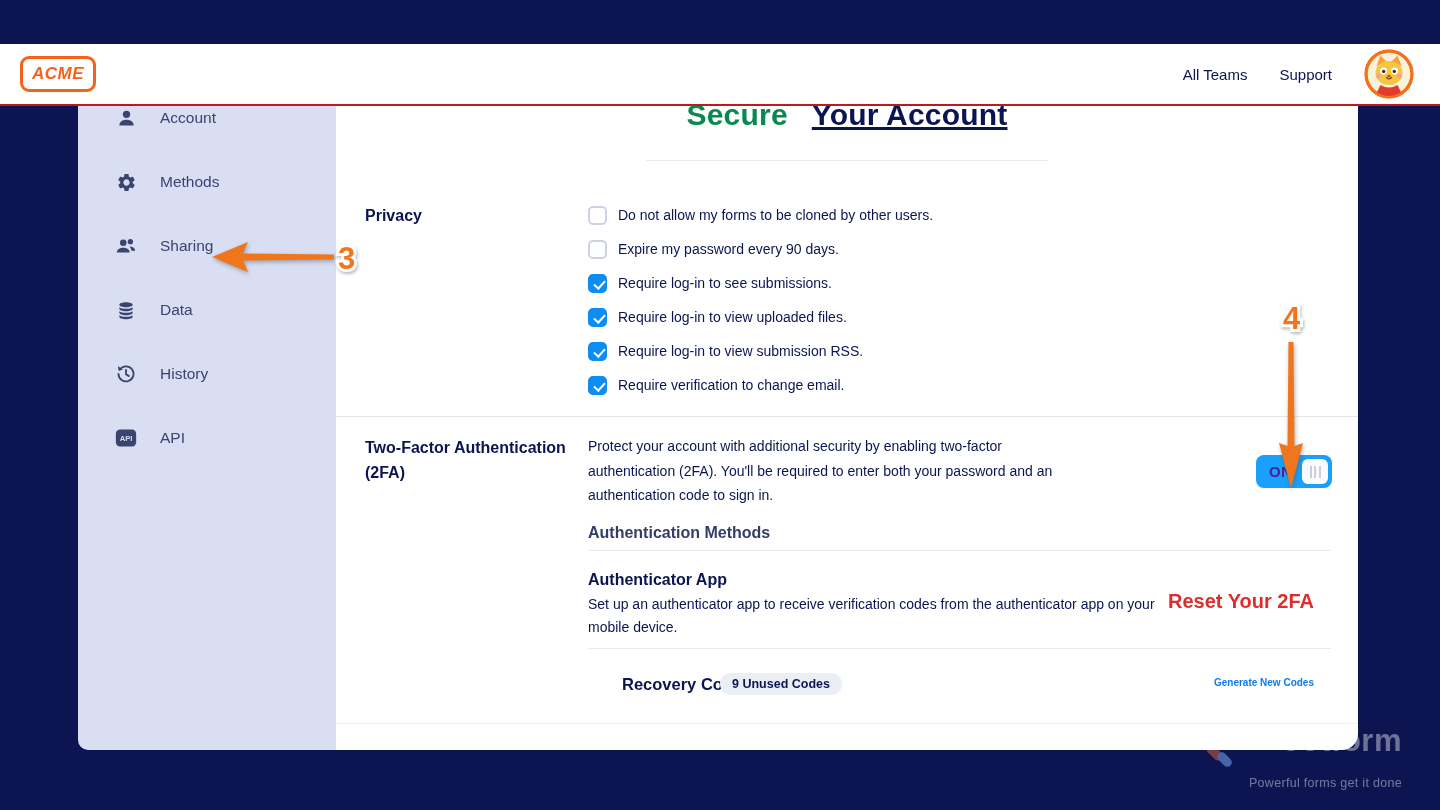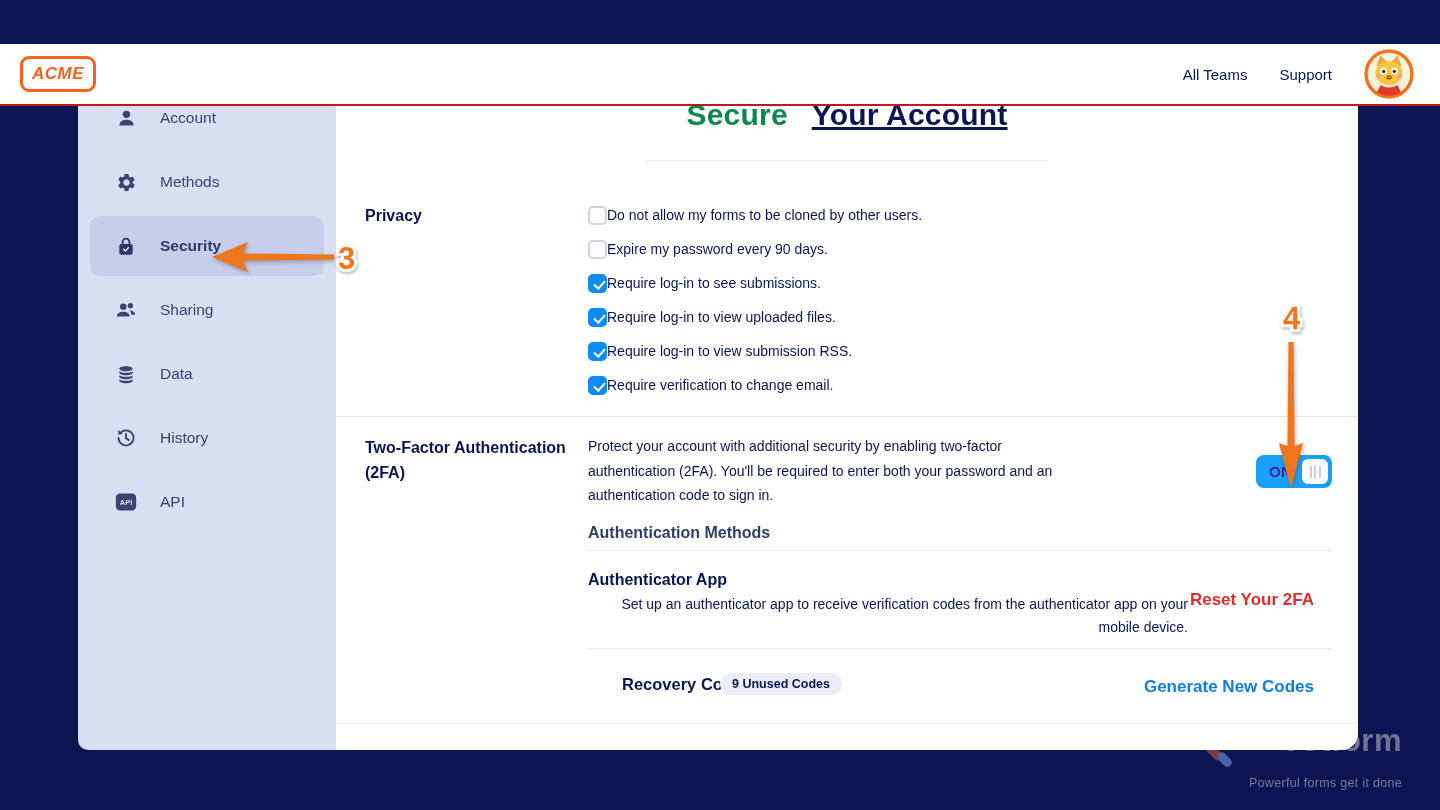--- a/index.html
+++ b/index.html
@@ -35,21 +35,21 @@
   .page-title { position:absolute; top:26px; left:0; width:100%; text-align:center;
                 font-size:30px; font-weight:700; color:#0a1551; letter-spacing:.2px; }
   .page-title .hl { color:#078950; }
   .page-title .rest { margin-left:24px;text-decoration:underline; }
   .title-divider { position:absolute; top:88px; left:310px; width:402px; height:1px; background:#ebebee; }
 
   .row-label { position:absolute; left:29px; width:222px; font-size:16px; font-weight:700;
                color:#0a1551; line-height:25px; }
   .privacy-label { top:131px; }
   .cb-list { position:absolute; left:252px; top:131px; display:flex; flex-direction:column; gap:10px; }
-  .cb-row { display:flex; align-items:center; height:24px; cursor:pointer; }
+  .cb-row { display:flex; align-items:center; height:24px; gap:11px; cursor:pointer; }
   .cb { width:19px; height:19px; border:2px solid #ccd3e2; border-radius:5px; background:#fff; position:relative; }
   .cb.checked { background:#0d8cf2; border-color:#0d8cf2; }
   .cb.checked::after { content:""; position:absolute; left:5.5px; top:2px; width:5px; height:9px;
                        border:solid #fff; border-width:0 2.5px 2.5px 0; transform:rotate(42deg); }
   .cb-text { font-size:14px; color:#0a1551; }
 
   .hr-full { position:absolute; left:0; width:100%; height:1px; background:#e3e5ea; }
   .hr-inner { position:absolute; left:252px; width:743px; height:1px; background:#e7e9ee; }
 
   .twofa-label { top:363px; }
@@ -59,28 +59,28 @@
             border-radius:8px; display:flex; align-items:center; cursor:pointer; }
   .toggle .on { color:#4c1d95; font-weight:700; font-size:15px; margin-left:13px; letter-spacing:.3px; }
   .toggle .knob { margin-left:auto; margin-right:4px; width:26px; height:25px; background:#fbfbfc;
                   border-radius:6px; display:flex; align-items:center; justify-content:center; gap:2.5px; }
   .toggle .knob i { display:block; width:2px; height:12px; background:#c9cfdd; }
 
   .methods-heading { position:absolute; left:252px; top:452px; font-size:16px; font-weight:700; color:#343c6a; }
 
   .auth-title { position:absolute; left:252px; top:499px; font-size:16px; font-weight:700; color:#0a1551; }
   .auth-desc { position:absolute; left:252px; top:521px; width:600px; font-size:14px;
-               line-height:23px; color:#0a1551;text-align:right; }
-  .reset-link { position:absolute; right:44px; top:518px; font-size:17px; font-weight:700;
+               line-height:23px; color:#0a1551; }
+  .reset-link { position:absolute; right:44px; top:518px; font-size:20px; font-weight:700;
                 color:#df2c2c; cursor:pointer; }
 
   .recovery-title { position:absolute; left:252px; top:603px; font-size:16.5px; font-weight:700; color:#0a1551;margin-left:34px; }
   .recovery-badge { position:absolute; left:384px; top:601px; background:#eceef6; color:#0a1551;
                     font-size:12.5px; font-weight:600; border-radius:12px; padding:4px 12px; }
-  .generate-link { position:absolute; right:44px; top:605px; font-size:17px; font-weight:700;
+  .generate-link { position:absolute; right:44px; top:605px; font-size:10px; font-weight:700;
                    color:#0d7ce8; cursor:pointer; }
 
   
   .ann { position:absolute; z-index:9; pointer-events:none; }
   .ann svg { overflow:visible; }
   .ann-shape { filter:drop-shadow(1px 2px 2px rgba(80,80,80,.45)); }
   .ann-num { font-family:"Liberation Sans", sans-serif; font-size:31px; font-weight:700;
              fill:#f5731d; stroke:#ffffff; stroke-width:6px; paint-order:stroke;
              filter:drop-shadow(1px 2px 1.5px rgba(120,120,120,.5)); }
 
@@ -141,29 +141,20 @@
 
     <div class="side-item">
       <span class="side-icon">
         <svg width="21" height="21" viewBox="0 0 24 24" fill="#3b4370">
           <path d="M19.14 12.94c.04-.3.06-.61.06-.94s-.02-.64-.07-.94l2.03-1.58c.18-.14.23-.41.12-.61l-1.92-3.32c-.12-.22-.37-.29-.59-.22l-2.39.96c-.5-.38-1.03-.7-1.62-.94l-.36-2.54c-.04-.24-.24-.41-.48-.41h-3.84c-.24 0-.43.17-.47.41l-.36 2.54c-.59.24-1.13.57-1.62.94l-2.39-.96c-.22-.08-.47 0-.59.22L2.74 8.87c-.12.21-.08.47.12.61l2.03 1.58c-.05.3-.09.63-.09.94s.02.64.07.94l-2.03 1.58c-.18.14-.23.41-.12.61l1.92 3.32c.12.22.37.29.59.22l2.39-.96c.5.38 1.03.7 1.62.94l.36 2.54c.05.24.24.41.48.41h3.84c.24 0 .44-.17.47-.41l.36-2.54c.59-.24 1.13-.56 1.62-.94l2.39.96c.22.08.47 0 .59-.22l1.92-3.32c.12-.22.07-.47-.12-.61l-2.01-1.58zM12 15.6c-1.98 0-3.6-1.62-3.6-3.6s1.62-3.6 3.6-3.6 3.6 1.62 3.6 3.6-1.62 3.6-3.6 3.6z"></path>
         </svg>
       </span>
       <span class="label">Methods</span>
     </div>
 
-    <div class="side-item active">
-      <span class="side-icon">
-        <svg width="20" height="21" viewBox="0 0 24 24">
-          <path fill="#2f3767" d="M12 1.5a5.2 5.2 0 0 0-5.2 5.2V9H6.2A2.2 2.2 0 0 0 4 11.2v8.6A2.2 2.2 0 0 0 6.2 22h11.6a2.2 2.2 0 0 0 2.2-2.2v-8.6A2.2 2.2 0 0 0 17.8 9h-.6V6.7A5.2 5.2 0 0 0 12 1.5zm-3 7.5V6.7a3 3 0 1 1 6 0V9H9z"></path>
-          <path d="M9.2 15.3l2 2 3.6-3.9" stroke="#d9def2" stroke-width="1.8" fill="none" stroke-linecap="round" stroke-linejoin="round"></path>
-        </svg>
-      </span>
-      <span class="label">Security</span>
-    </div>
 
     <div class="side-item">
       <span class="side-icon">
         <svg width="22" height="22" viewBox="0 0 24 24" fill="#3b4370">
           <circle cx="9" cy="8.5" r="3.6"></circle>
           <path d="M2 19c0-3.4 3.2-5.2 7-5.2s7 1.8 7 5.2z"></path>
           <circle cx="16.8" cy="7.3" r="2.9"></circle>
           <path d="M15.6 12.4c2.9.3 6.4 1.8 6.4 4.8h-4.2c0-2-.9-3.7-2.2-4.8z"></path>
         </svg>
       </span>

